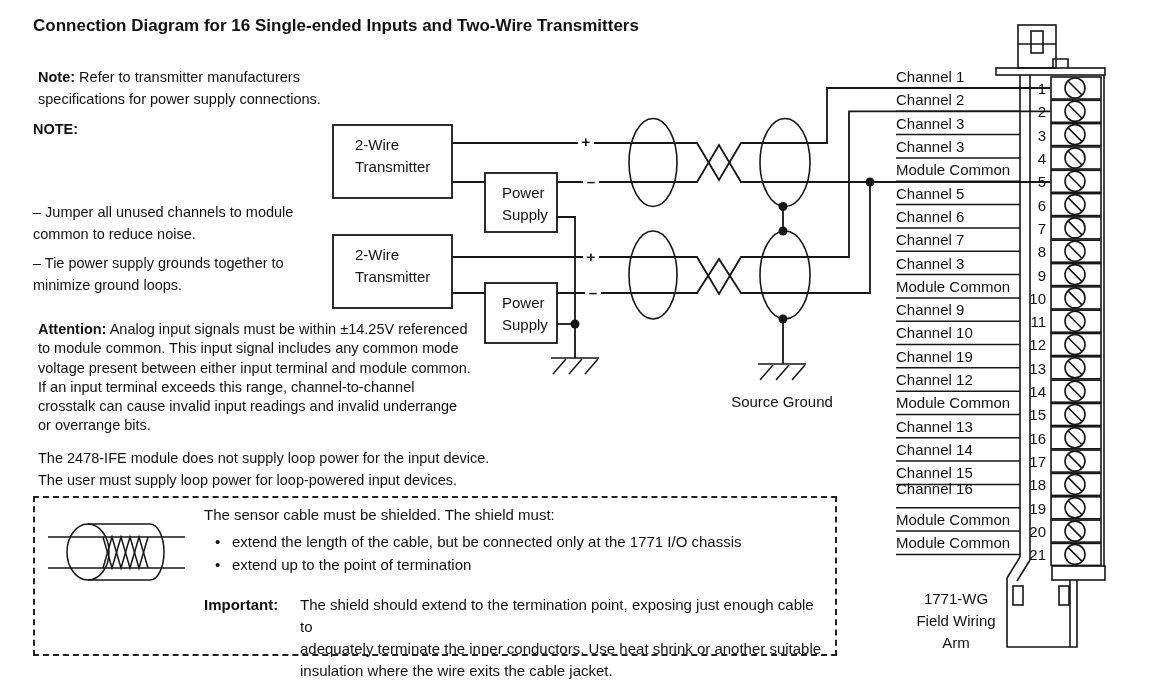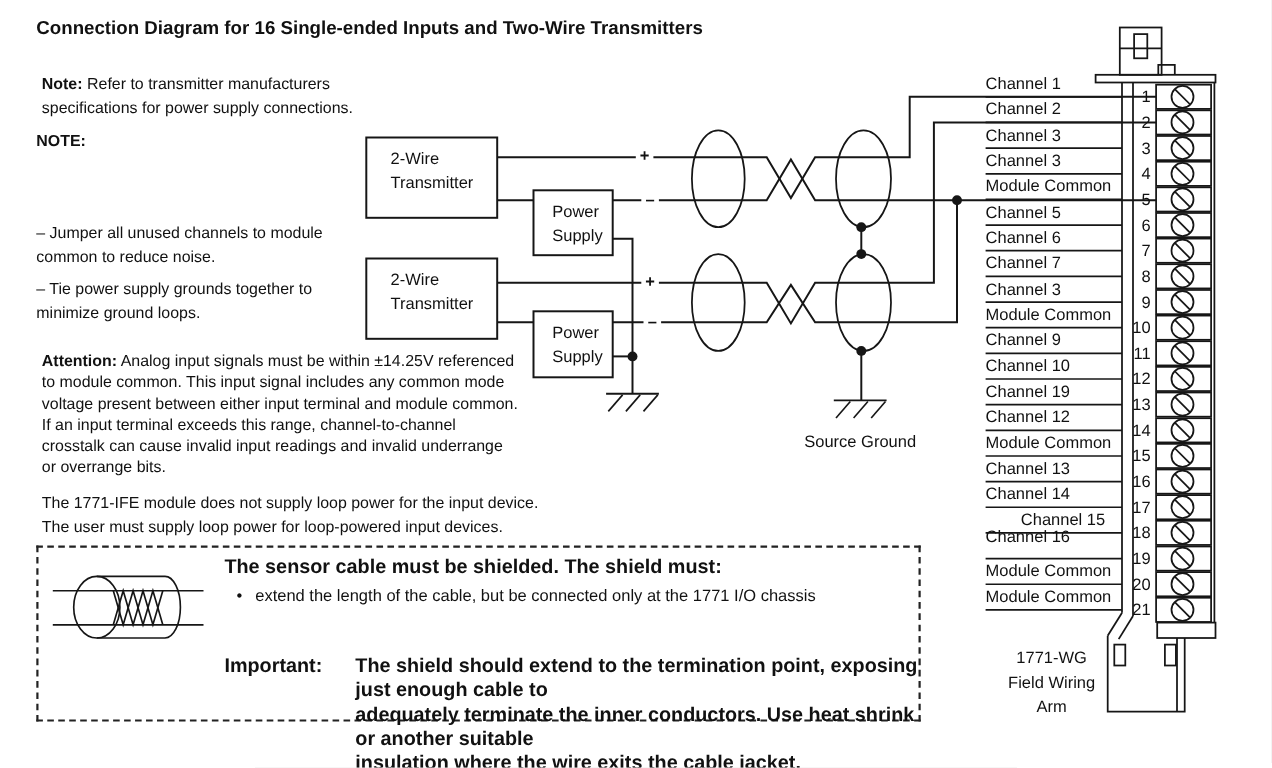--- a/index.html
+++ b/index.html
@@ -12,21 +12,21 @@
   .title{font-size:17px;font-weight:bold;letter-spacing:0;}
   .body-text{font-size:14.5px;line-height:22px;}
   .attention{font-size:14.5px;line-height:19.3px;width:470px;}
   .bold{font-weight:bold;}
   .boxlabel{font-size:15px;line-height:22px;}
   .rowlabel{font-size:15px;height:18px;line-height:18px;}
   .rownum{font-size:15px;width:20px;height:16px;line-height:16px;text-align:right;}
   .polarity{font-size:15px;font-weight:600;width:16px;height:16px;line-height:16px;
     text-align:center;background:#fff;}
   .dashed-box{border:2px dashed #222;}
-  .shield-text{font-size:18px;line-height:22px;font-weight:bold;}
+  .shield-text{font-size:15px;line-height:22px;}
   .bullet-row{font-size:15px;line-height:22px;}
   .bullet-dot{display:inline-block;width:17px;}
   svg{position:absolute;left:0;top:0;}
 </style>
 </head>
 <body>
 
 <div class="page">
 
   <svg width="1156" height="698" viewBox="0 0 1156 698">
@@ -189,30 +189,33 @@
   <div class="abs attention" style="left:38px;top:320px;">
     <span class="bold">Attention:</span>
     <span class="pre">Analog input signals must be within ±14.25V referenced
 to module common. This input signal includes any common mode
 voltage present between either input terminal and module common.
 If an input terminal exceeds this range, channel-to-channel
 crosstalk can cause invalid input readings and invalid underrange
 or overrange bits.</span>
   </div>
 
-  <div class="abs body-text pre" style="left:38px;top:447px;width:500px;">The 1771-IFE module does not supply loop power for the input device.
+  <div class="abs body-text pre" style="left:38px;top:447px;width:500px;">The 2478-IFE module does not supply loop power for the input device.
 The user must supply loop power for loop-powered input devices.</div>
 
   <div class="abs dashed-box" style="left:33px;top:496px;width:800px;height:156px;"></div>
   <div class="abs shield-text" style="left:204px;top:504px;">The sensor cable must be shielded.  The shield must:</div>
   <div class="abs bullet-row" style="left:215px;top:531px;">
     <span class="bullet-dot">•</span><span>extend the length of the cable, but be connected only at the 1771 I/O chassis</span>
   </div>
+  <div class="abs bullet-row" style="left:215px;top:554px;">
+    <span class="bullet-dot">•</span><span>extend up to the point of termination</span>
+  </div>
   <div class="abs shield-text bold" style="left:204px;top:594px;text-align:center;">Important:</div>
-  <div class="abs shield-text pre" style="left:300px;top:594px;width:530px;margin-left:23px;">The shield should extend to the termination point, exposing just enough cable to
+  <div class="abs shield-text pre" style="left:300px;top:594px;width:530px;">The shield should extend to the termination point, exposing just enough cable to
 adequately terminate the inner conductors.  Use heat shrink or another suitable
 insulation where the wire exits the cable jacket.</div>
 
   <div class="abs boxlabel pre" style="left:355px;top:134px;">2-Wire
 Transmitter</div>
   <div class="abs boxlabel pre" style="left:355px;top:244px;">2-Wire
 Transmitter</div>
   <div class="abs boxlabel pre" style="left:502px;top:182px;">Power
 Supply</div>
   <div class="abs boxlabel pre" style="left:502px;top:292px;">Power
@@ -235,21 +238,21 @@
   <div class="abs rowlabel" style="left:896px;top:231px;">Channel 7</div>
   <div class="abs rowlabel" style="left:896px;top:255px;">Channel 3</div>
   <div class="abs rowlabel" style="left:896px;top:278px;">Module Common</div>
   <div class="abs rowlabel" style="left:896px;top:301px;">Channel 9</div>
   <div class="abs rowlabel" style="left:896px;top:324px;">Channel 10</div>
   <div class="abs rowlabel" style="left:896px;top:348px;">Channel 19</div>
   <div class="abs rowlabel" style="left:896px;top:371px;">Channel 12</div>
   <div class="abs rowlabel" style="left:896px;top:394px;">Module Common</div>
   <div class="abs rowlabel" style="left:896px;top:418px;">Channel 13</div>
   <div class="abs rowlabel" style="left:896px;top:441px;text-align:center;">Channel 14</div>
-  <div class="abs rowlabel" style="left:928px;top:464px;">Channel 15</div>
+  <div class="abs rowlabel" style="left:896px;top:464px;">Channel 15</div>
   <div class="abs rowlabel" style="left:896px;top:480px;">Channel 16</div>
   <div class="abs rowlabel" style="left:896px;top:511px;">Module Common</div>
   <div class="abs rowlabel" style="left:896px;top:534px;">Module Common</div>
 
   <div class="abs rownum" style="left:1026px;top:81px;">1</div>
   <div class="abs rownum" style="left:1026px;top:104px;">2</div>
   <div class="abs rownum" style="left:1026px;top:128px;">3</div>
   <div class="abs rownum" style="left:1026px;top:151px;">4</div>
   <div class="abs rownum" style="left:1026px;top:174px;">5</div>
   <div class="abs rownum" style="left:1026px;top:198px;">6</div>

